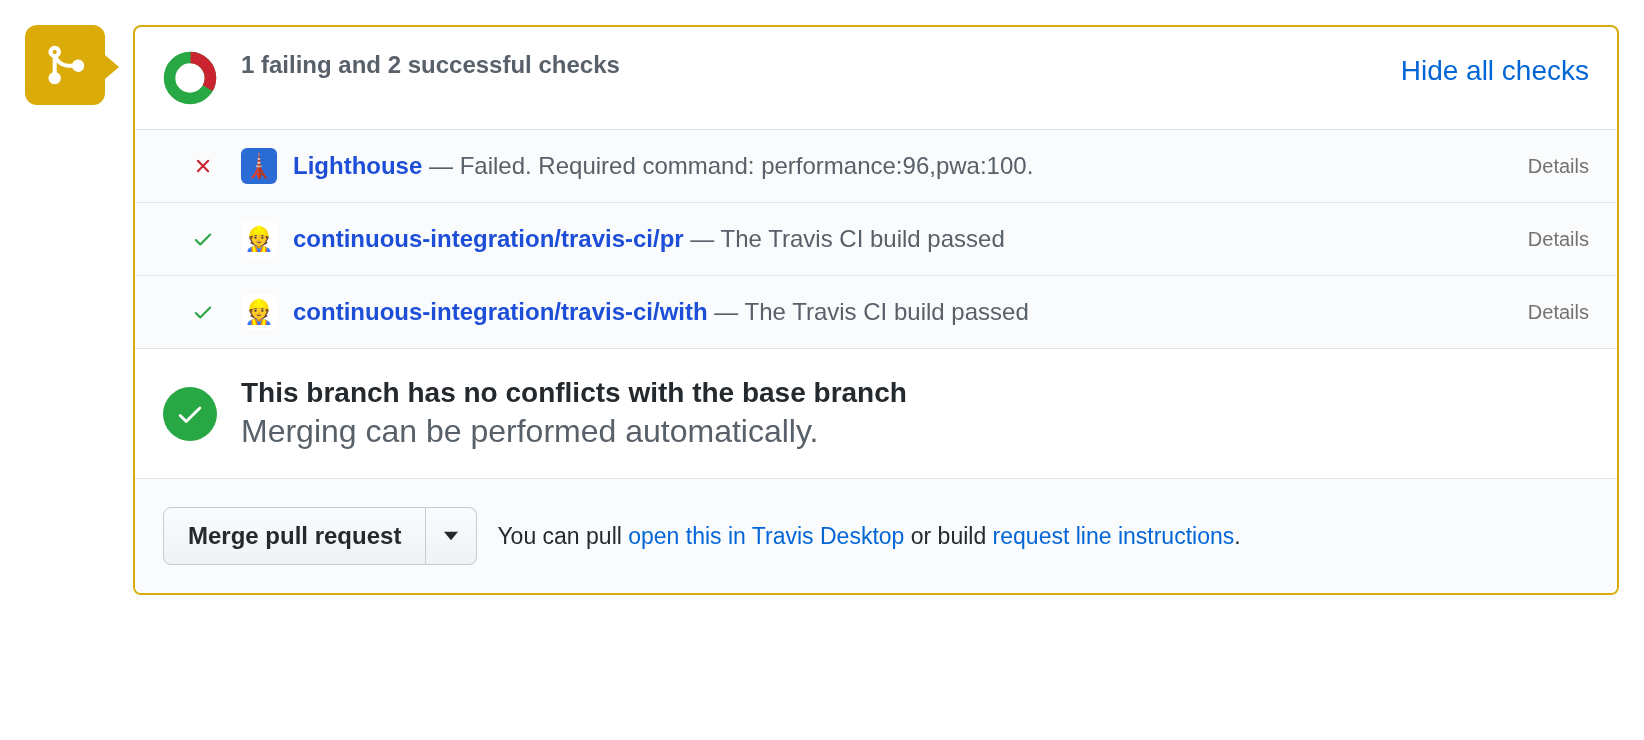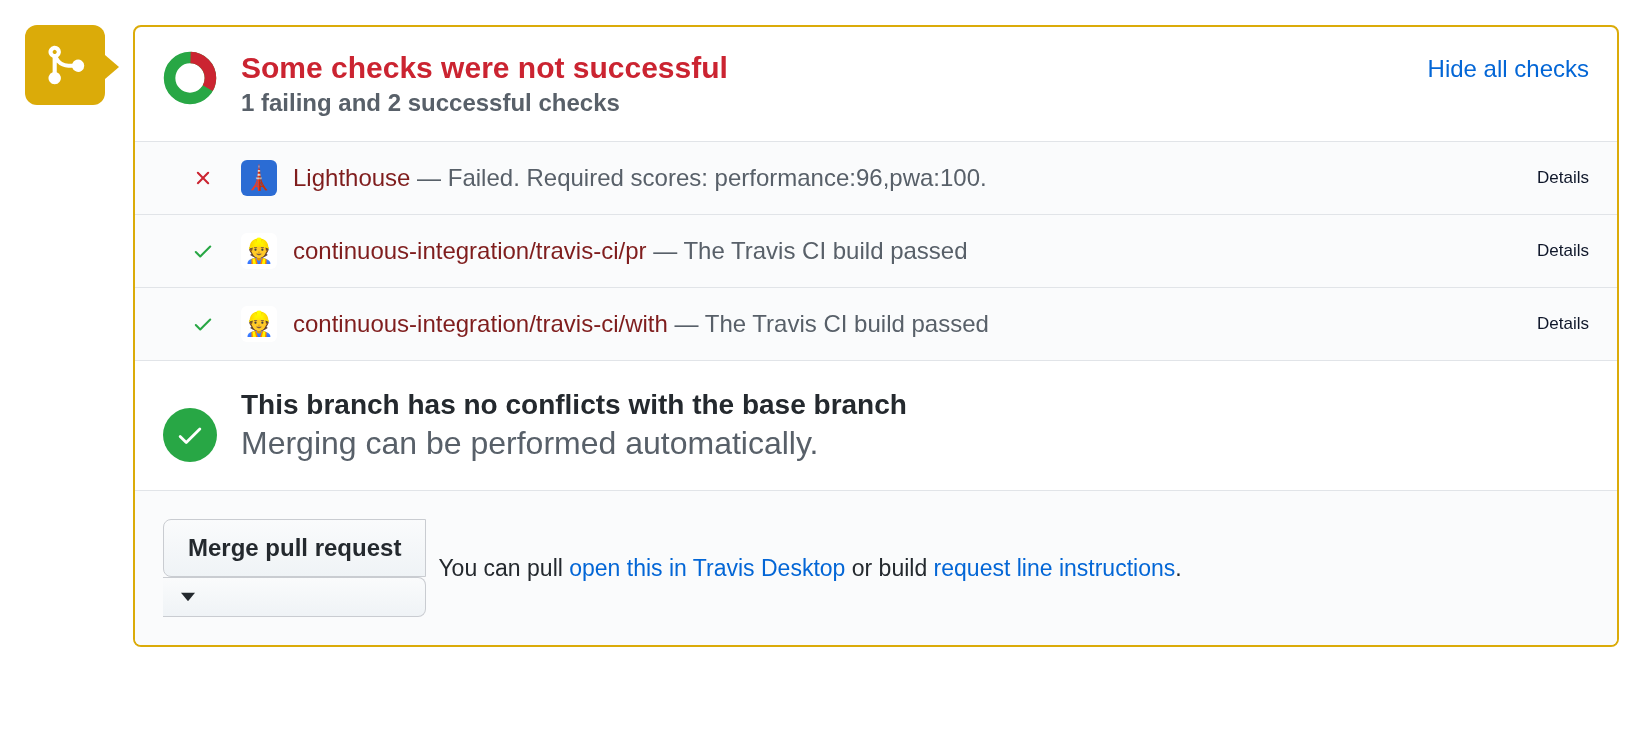--- a/index.html
+++ b/index.html
@@ -65,21 +65,21 @@
     .summary-text p {
       font-size: 24px;
       color: #586069;
       font-weight: bold;
     }
     .hide-link {
       position: absolute;
       right: 28px;
       top: 28px;
       color: #0366d6;
-      font-size: 24px;
+      font-size: 28px;
       text-decoration: none;
       cursor: pointer;
     }
     .checks-list {
       border-top: 1px solid #e1e4e8;
     }
     .check-row {
       display: flex;
       align-items: center;
       padding: 18px 28px 18px 54px;
@@ -105,36 +105,36 @@
       justify-content: center;
       font-size: 24px;
     }
     .check-text {
       flex: 1;
       overflow: hidden;
       white-space: nowrap;
       text-overflow: ellipsis;
     }
     .check-name {
-      font-weight: 400;
-      color: #7f1d1d;
+      font-weight: 700;
+      color: #1d4ed8;
     }
     .check-desc {
       color: #586069;
     }
     .details-link {
-      color: #0f172a;
+      color: #737373;
       text-decoration: none;
       cursor: pointer;
-      font-size: 17px;
+      font-size: 20px;
       margin-left: 16px;
     }
     .conflicts {
       display: flex;
-      align-items: flex-end;
+      align-items: center;
       padding: 28px 28px;
       border-bottom: 1px solid #e1e4e8;
     }
     .conflicts-icon {
       width: 54px;
       height: 54px;
       border-radius: 50%;
       background: #28a745;
       display: flex;
       align-items: center;
@@ -153,22 +153,21 @@
       color: #586069;
     }
     .merge-actions {
       display: flex;
       align-items: center;
       padding: 28px 28px;
       background: #fafbfc;
     }
     .btn-group {
       display: flex;
-      margin-right: 12px;
-      flex-direction: column;
+      margin-right: 20px;
     }
     .btn {
       background: linear-gradient(#fafbfc, #eff3f6);
       border: 1px solid #c9ccd1;
       padding: 14px 24px;
       font-size: 24px;
       font-weight: 600;
       color: #24292e;
       cursor: pointer;
       font-family: inherit;
@@ -203,35 +202,34 @@
     </svg>
   </div>
 
   <div class="merge-box">
     <div class="summary">
       <svg class="donut" viewBox="0 0 42 42">
         <circle cx="21" cy="21" r="15.9" fill="transparent" stroke="#28a745" stroke-width="9"></circle>
         <circle cx="21" cy="21" r="15.9" fill="transparent" stroke="#cb2431" stroke-width="9" stroke-dasharray="33.3 66.6" stroke-dashoffset="25"></circle>
       </svg>
       <div class="summary-text">
-        <h2>Some checks were not successful</h2>
         <p>1 failing and 2 successful checks</p>
       </div>
       <a class="hide-link">Hide all checks</a>
     </div>
 
     <div class="checks-list" id="checks-list">
         <div class="check-row">
           <span class="check-status">
             <svg width="22" height="22" viewBox="0 0 16 16" fill="#cb2431">
               <path d="M3.72 3.72a.75.75 0 0 1 1.06 0L8 6.94l3.22-3.22a.75.75 0 1 1 1.06 1.06L9.06 8l3.22 3.22a.75.75 0 1 1-1.06 1.06L8 9.06l-3.22 3.22a.75.75 0 0 1-1.06-1.06L6.94 8 3.72 4.78a.75.75 0 0 1 0-1.06z"></path>
             </svg>
           </span>
           <span class="check-avatar" style="background: rgb(43, 108, 212);">🗼</span>
-          <span class="check-text"><span class="check-name">Lighthouse</span><span class="check-desc"> — Failed. Required scores: performance:96,pwa:100.</span></span>
+          <span class="check-text"><span class="check-name">Lighthouse</span><span class="check-desc"> — Failed. Required command: performance:96,pwa:100.</span></span>
           <a class="details-link">Details</a>
         </div>
         <div class="check-row">
           <span class="check-status">
             <svg width="22" height="22" viewBox="0 0 16 16" fill="#28a745">
               <path d="M13.78 4.22a.75.75 0 0 1 0 1.06l-7.25 7.25a.75.75 0 0 1-1.06 0L2.22 9.28a.75.75 0 0 1 1.06-1.06L6 10.94l6.72-6.72a.75.75 0 0 1 1.06 0z"></path>
             </svg>
           </span>
           <span class="check-avatar" style="background: rgb(255, 255, 255);">👷</span>
           <span class="check-text"><span class="check-name">continuous-integration/travis-ci/pr</span><span class="check-desc"> — The Travis CI build passed</span></span>

